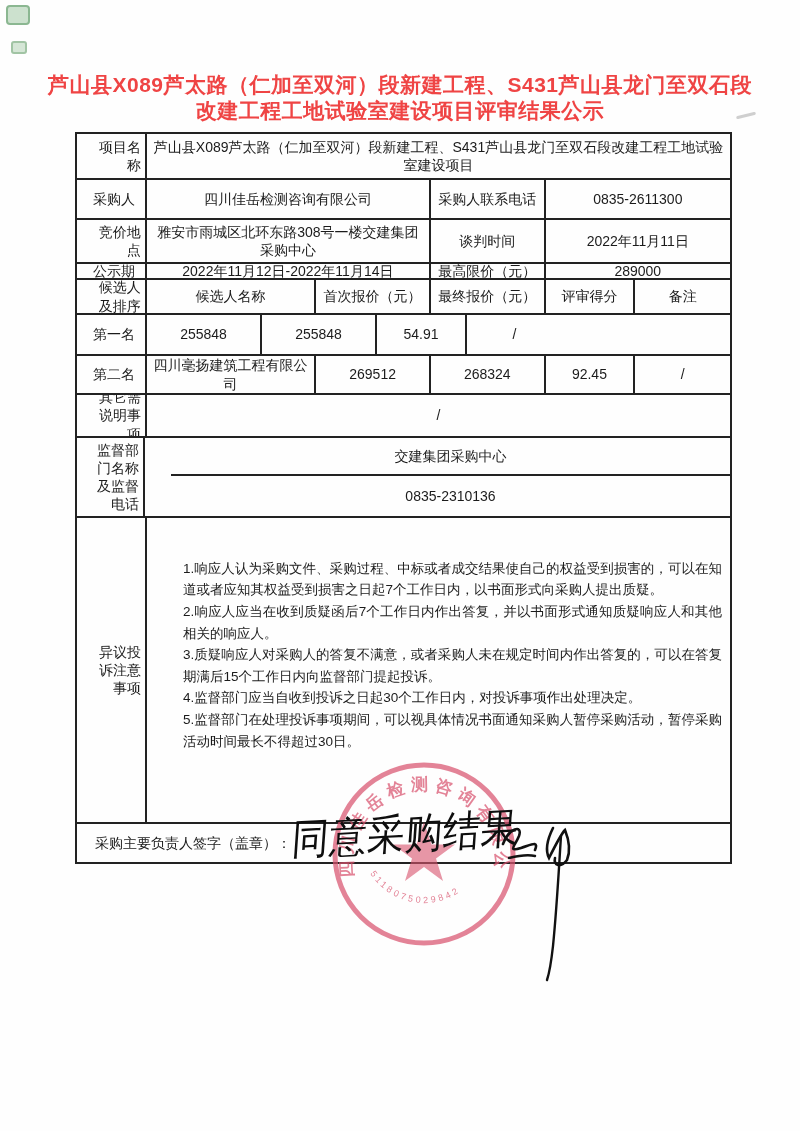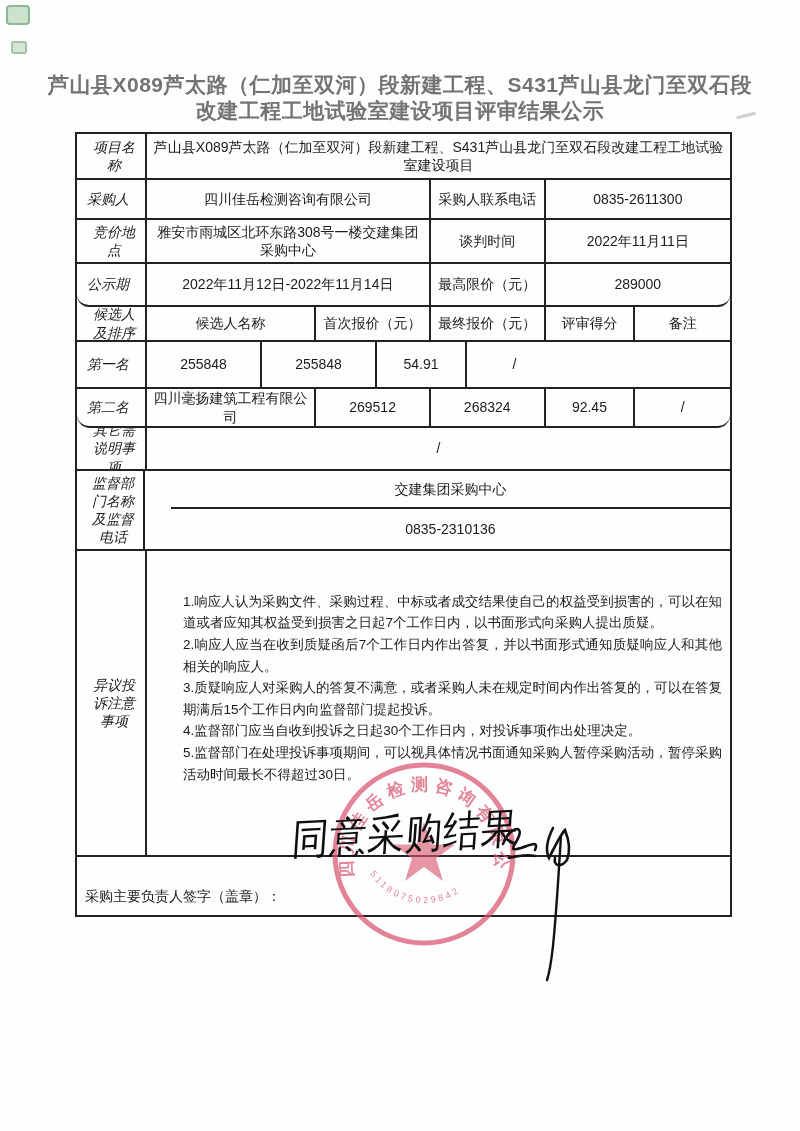--- a/index.html
+++ b/index.html
@@ -9,53 +9,53 @@
     width:800px; height:1131px;
     background:#fefefe;
     font-family:"Liberation Sans","DejaVu Sans",sans-serif;
     color:#1b1b1b;
     overflow:hidden;
   }
   
   .doc-title {
     position:absolute; top:72px; left:0; width:800px;
     text-align:center; font-weight:bold; font-size:21px; line-height:26px;
-    color:#737373; letter-spacing:0.5px;
+    color:#ef4444; letter-spacing:0.5px;
   }
   
   .tbl {
     position:absolute; left:75px; top:132px; width:657px;
     border:2px solid #222;
     font-size:14px; line-height:1.3;
   }
   .row { display:flex; border-bottom:2px solid #222; }
   .row:last-child { border-bottom:none; }
   .cell {
     border-right:2px solid #222;
     display:flex; align-items:center; justify-content:center;
     text-align:center; padding:2px 4px; overflow:hidden;
   }
   .cell:last-child { border-right:none; }
-  .lab { justify-content:flex-start; text-align:center; padding-left:10px;font-style:italic; }
+  .lab { justify-content:flex-start; text-align:right; padding-left:16px; }
   .wA{width:70px;} .wB{width:170px;} .wC{width:115px;} .wD{width:115px;}
   .wE{width:90px;} .wF{width:95px;}
   .wBC{width:285px;} .wEF{width:185px;} .wBF{width:583px;}
-  .hr1{height:46px;} .hr2{height:40px;} .hr3{height:44px;} .hr4{height:43px;border-radius:12px;}
-  .hr5{height:35px;} .hr6{height:47px;} .hr7{height:39px;border-radius:13px;} .hr8{height:43px;}
+  .hr1{height:46px;} .hr2{height:40px;} .hr3{height:44px;} .hr4{height:16px;}
+  .hr5{height:35px;} .hr6{height:41px;} .hr7{height:39px;} .hr8{height:43px;}
   .hr9{height:80px;gap:26px;} .hr10{height:306px;} .hr11{height:38px;}
   .subcol { display:flex; flex-direction:column; width:583px; }
   .subrow { display:flex; align-items:center; justify-content:center; text-align:center; }
   .subrow.top { height:38px; border-bottom:2px solid #222; }
   .subrow.bot { height:40px; }
   .objection-body {
     width:583px; display:flex; flex-direction:column; justify-content:center;
     padding:10px 8px 40px 8px; text-align:left; font-size:13.5px; line-height:1.6;
   }
   .objection-body p { text-align:justify;margin-left:28px; }
-  .sig-row { display:flex; align-items:center; padding-left:8px;margin-top:20px; }
+  .sig-row { display:flex; align-items:center; padding-left:18px; }
   
   .stamp { position:absolute; left:328px; top:758px; width:192px; height:192px;
            opacity:.72; z-index:3; pointer-events:none; }
   
   .handwriting {
     position:absolute; left:292px; top:812px; z-index:4;
     font-size:42px; color:#0e0e0e; white-space:nowrap;
     transform:rotate(-3deg) skewX(-7deg) scaleX(.88);
     transform-origin:left center; letter-spacing:1px; font-weight:500;
   }

